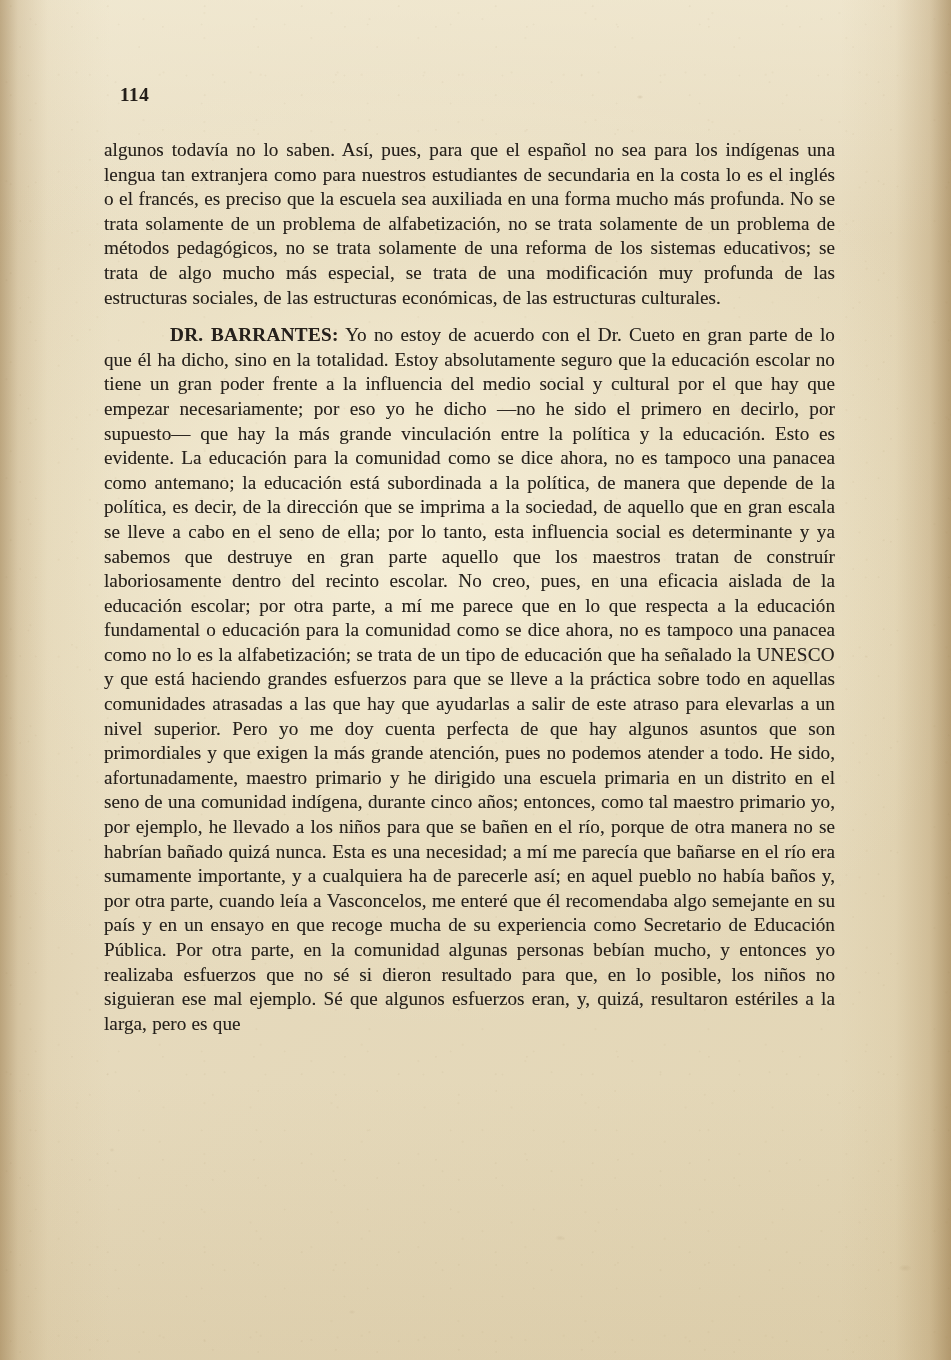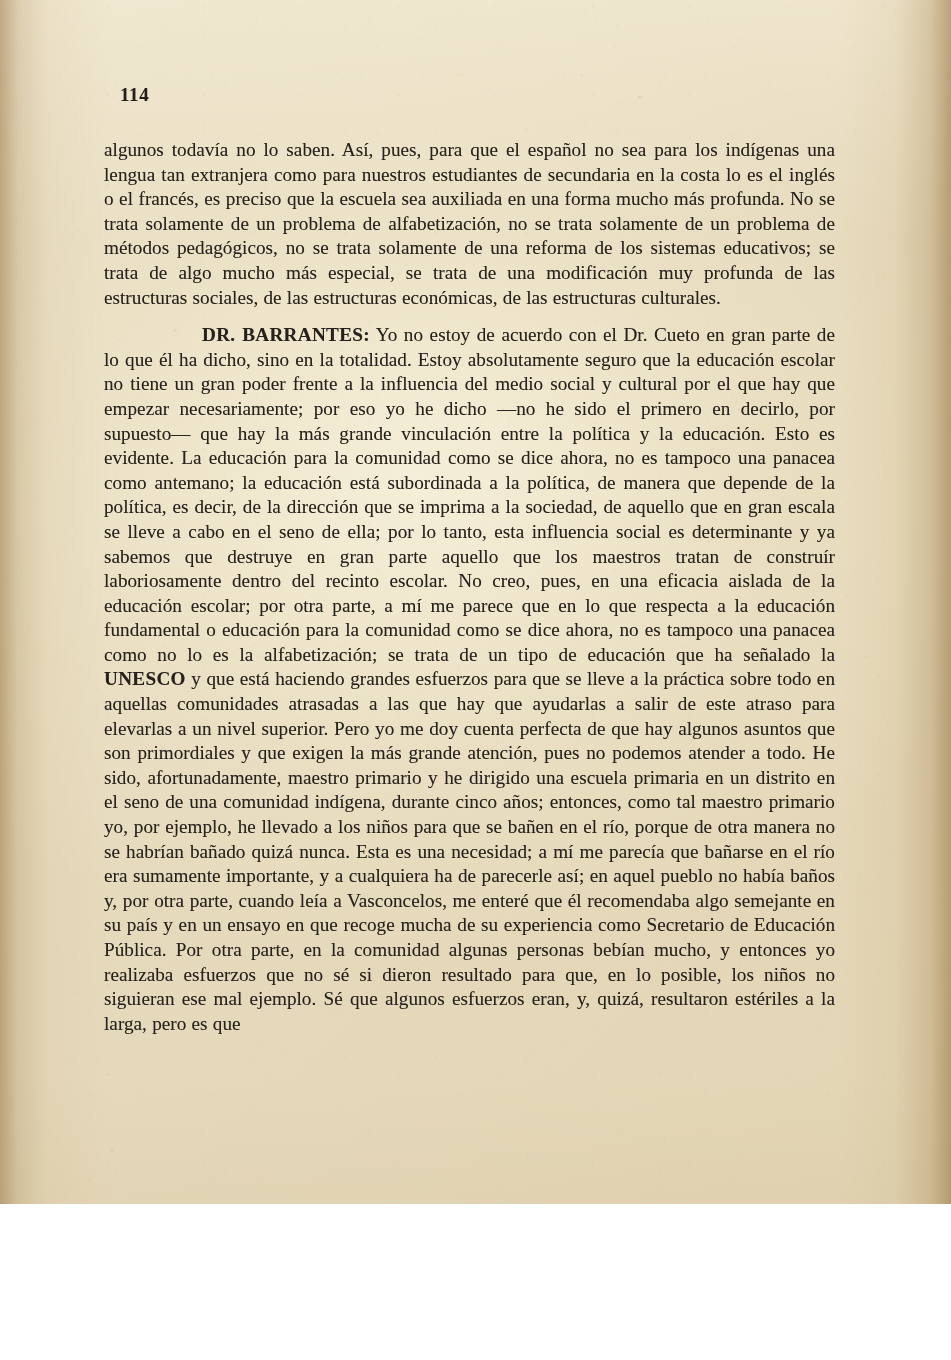--- a/index.html
+++ b/index.html
@@ -4,21 +4,21 @@
 <style>
   html, body {
     margin: 0;
     padding: 0;
     background: #ffffff;
   }
 
   .page {
     position: relative;
     width: 951px;
-    height: 1204px;
+    height: 1360px;
     overflow: hidden;
     background-color: #e9dfc3;
     background-image:
       
       linear-gradient(to right,
         rgba(150,118,70,0.55) 0px,
         rgba(170,138,88,0.28) 18px,
         rgba(196,168,118,0.10) 48px,
         rgba(255,255,255,0.00) 110px,
         rgba(255,255,255,0.00) 840px,
@@ -116,25 +116,24 @@
     margin-top: 13px;
   }
 
   .para.indent {
     text-indent: 66px;
   }
 
   .speaker {
     font-weight: 700;
     letter-spacing: 0.3px;
-    margin-left: 32px;
   }
 
   .acronym {
-    font-weight: 700;
+    font-weight: 400;
     letter-spacing: 0.3px;
   }
 
   
   .textblock, .folio {
     text-shadow: 0 0 0.45px rgba(38,33,28,0.30);
   }
 </style>
 </head>
 <body>

